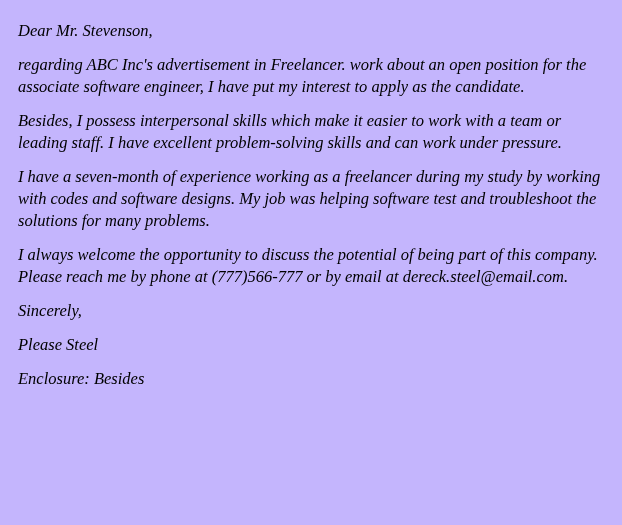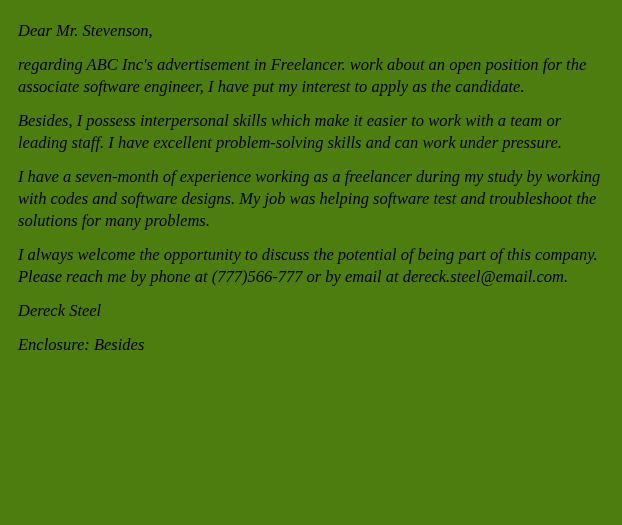--- a/index.html
+++ b/index.html
@@ -15,21 +15,21 @@
   .page {
     box-sizing: border-box;
     width: 622px;
     height: 525px;
     padding: 20px 16px 0 18px;
     font-family: "Liberation Serif", "DejaVu Serif", serif;
     font-style: italic;
     font-size: 16.5px;
     line-height: 22px;
     color: #000000;
-    background: #4d7c0f;
+    background: #c4b5fd;
   }
   .page p {
     margin: 0 0 12px 0;
     white-space: pre-wrap;
   }
   .signature {
     margin-top: 36px;
   }
 </style>
 </head>
@@ -41,17 +41,18 @@
   <p class="para">regarding ABC Inc's advertisement in Freelancer. work about an open position for the associate software engineer, I have put my interest to apply as the candidate.</p>
 
 
 
   <p class="para">Besides, I possess interpersonal skills which make it easier to work with a team or leading staff. I have excellent problem-solving skills and can work under pressure.</p>
 
   <p class="para">I have a seven-month of experience working as a freelancer during my study by working with codes and software designs. My job was helping software test and troubleshoot the solutions for many problems.</p>
 
   <p class="para">I always welcome the opportunity to discuss the potential of being part of this company. Please reach me by phone at (777)566-777 or by email at dereck.steel@email.com.</p>
 
+  <p class="line closing">Sincerely,</p>
 
-  <p class="line signature">Dereck Steel</p>
+  <p class="line signature">Please Steel</p>
 
   <p class="line enclosure">Enclosure: Besides</p>
 </div>
 
 </body></html>

